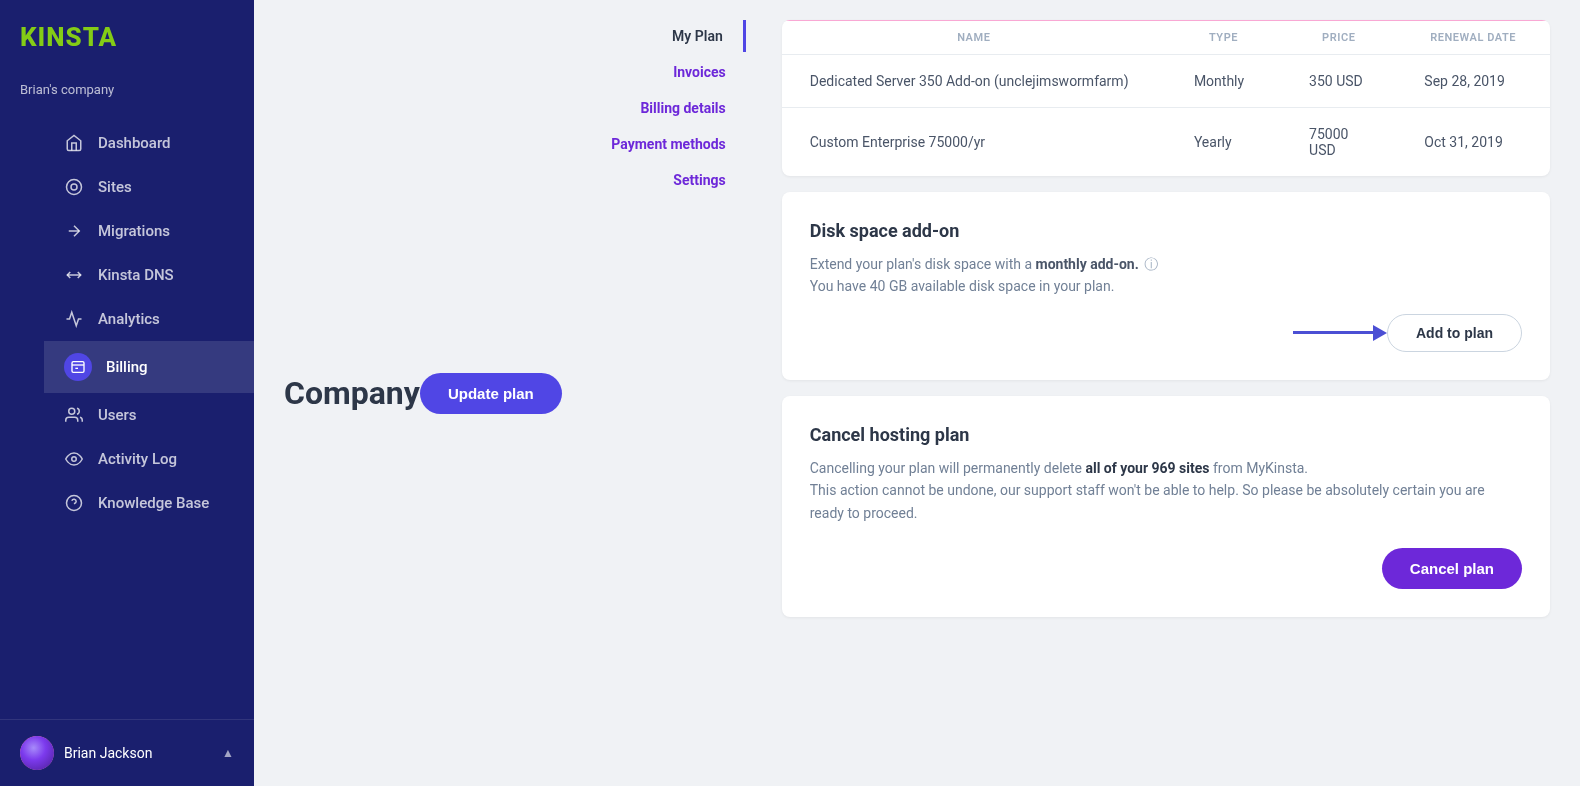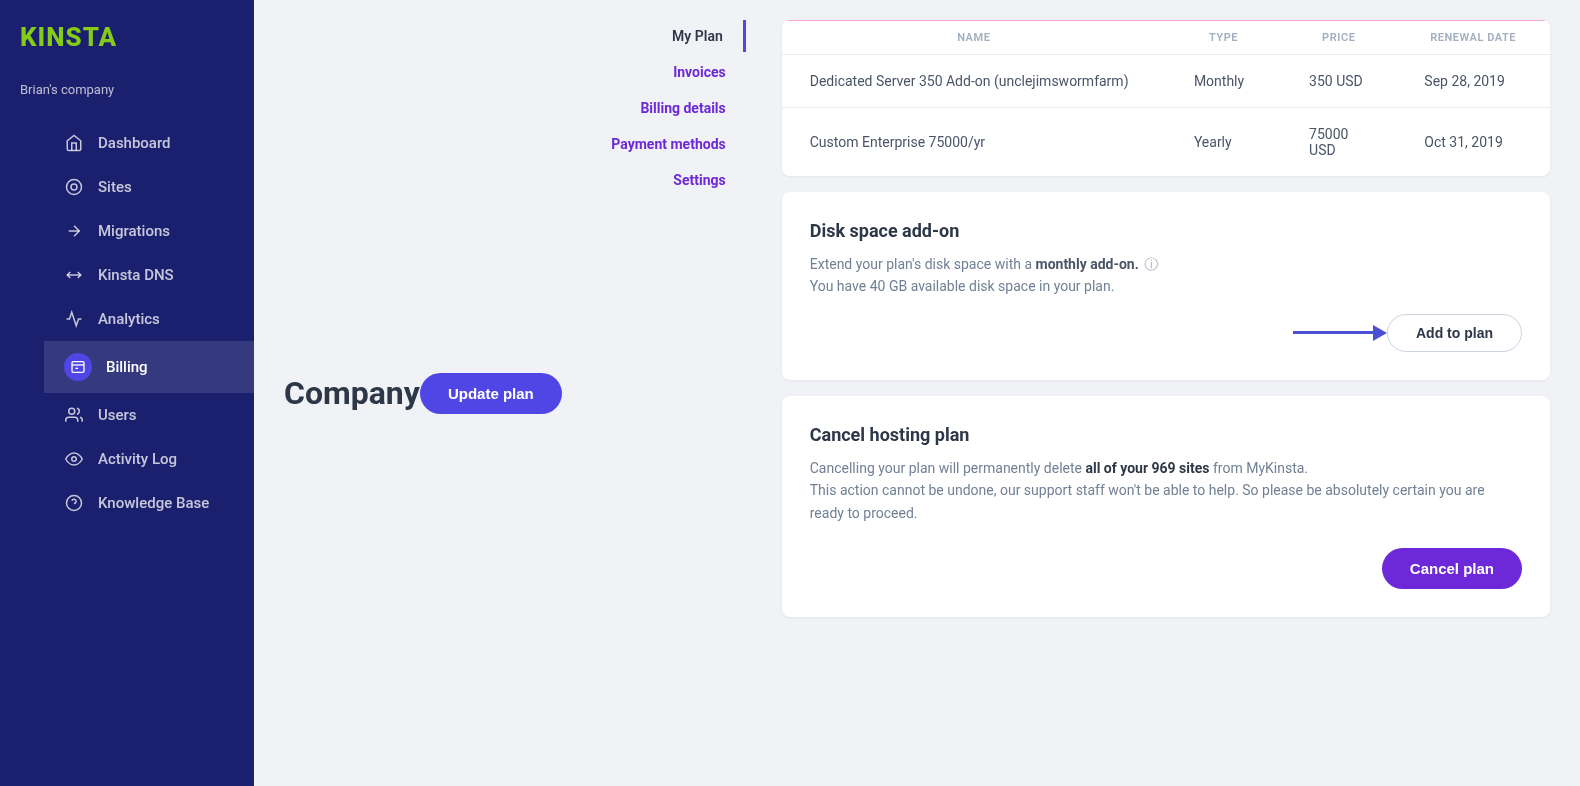--- a/index.html
+++ b/index.html
@@ -411,20 +411,29 @@
         <svg width="18" height="18" viewBox="0 0 24 24" fill="none" stroke="currentColor" stroke-width="2">
             <circle cx="12" cy="12" r="10"></circle>
             <path d="M9.09 9a3 3 0 015.83 1c0 2-3 3-3 3"></path>
             <line x1="12" y1="17" x2="12.01" y2="17"></line>
           </svg>
       </div>
       <span>Knowledge Base</span>
     </div>
 
   </nav>
+  <div class="sidebar-footer">
+    <div class="sidebar-footer-user">
+      <div class="avatar">
+        <div class="avatar-img"></div>
+      </div>
+      <span class="sidebar-footer-name">Brian Jackson</span>
+    </div>
+    <span class="sidebar-footer-chevron">▲</span>
+  </div>
 </div>
 
 <div class="main">
   <div class="main-header">
     <h1 class="page-title">Company</h1>
     <button class="update-plan-btn">Update plan</button>
   </div>
 
   <div class="main-body">
     <div class="sub-nav">

